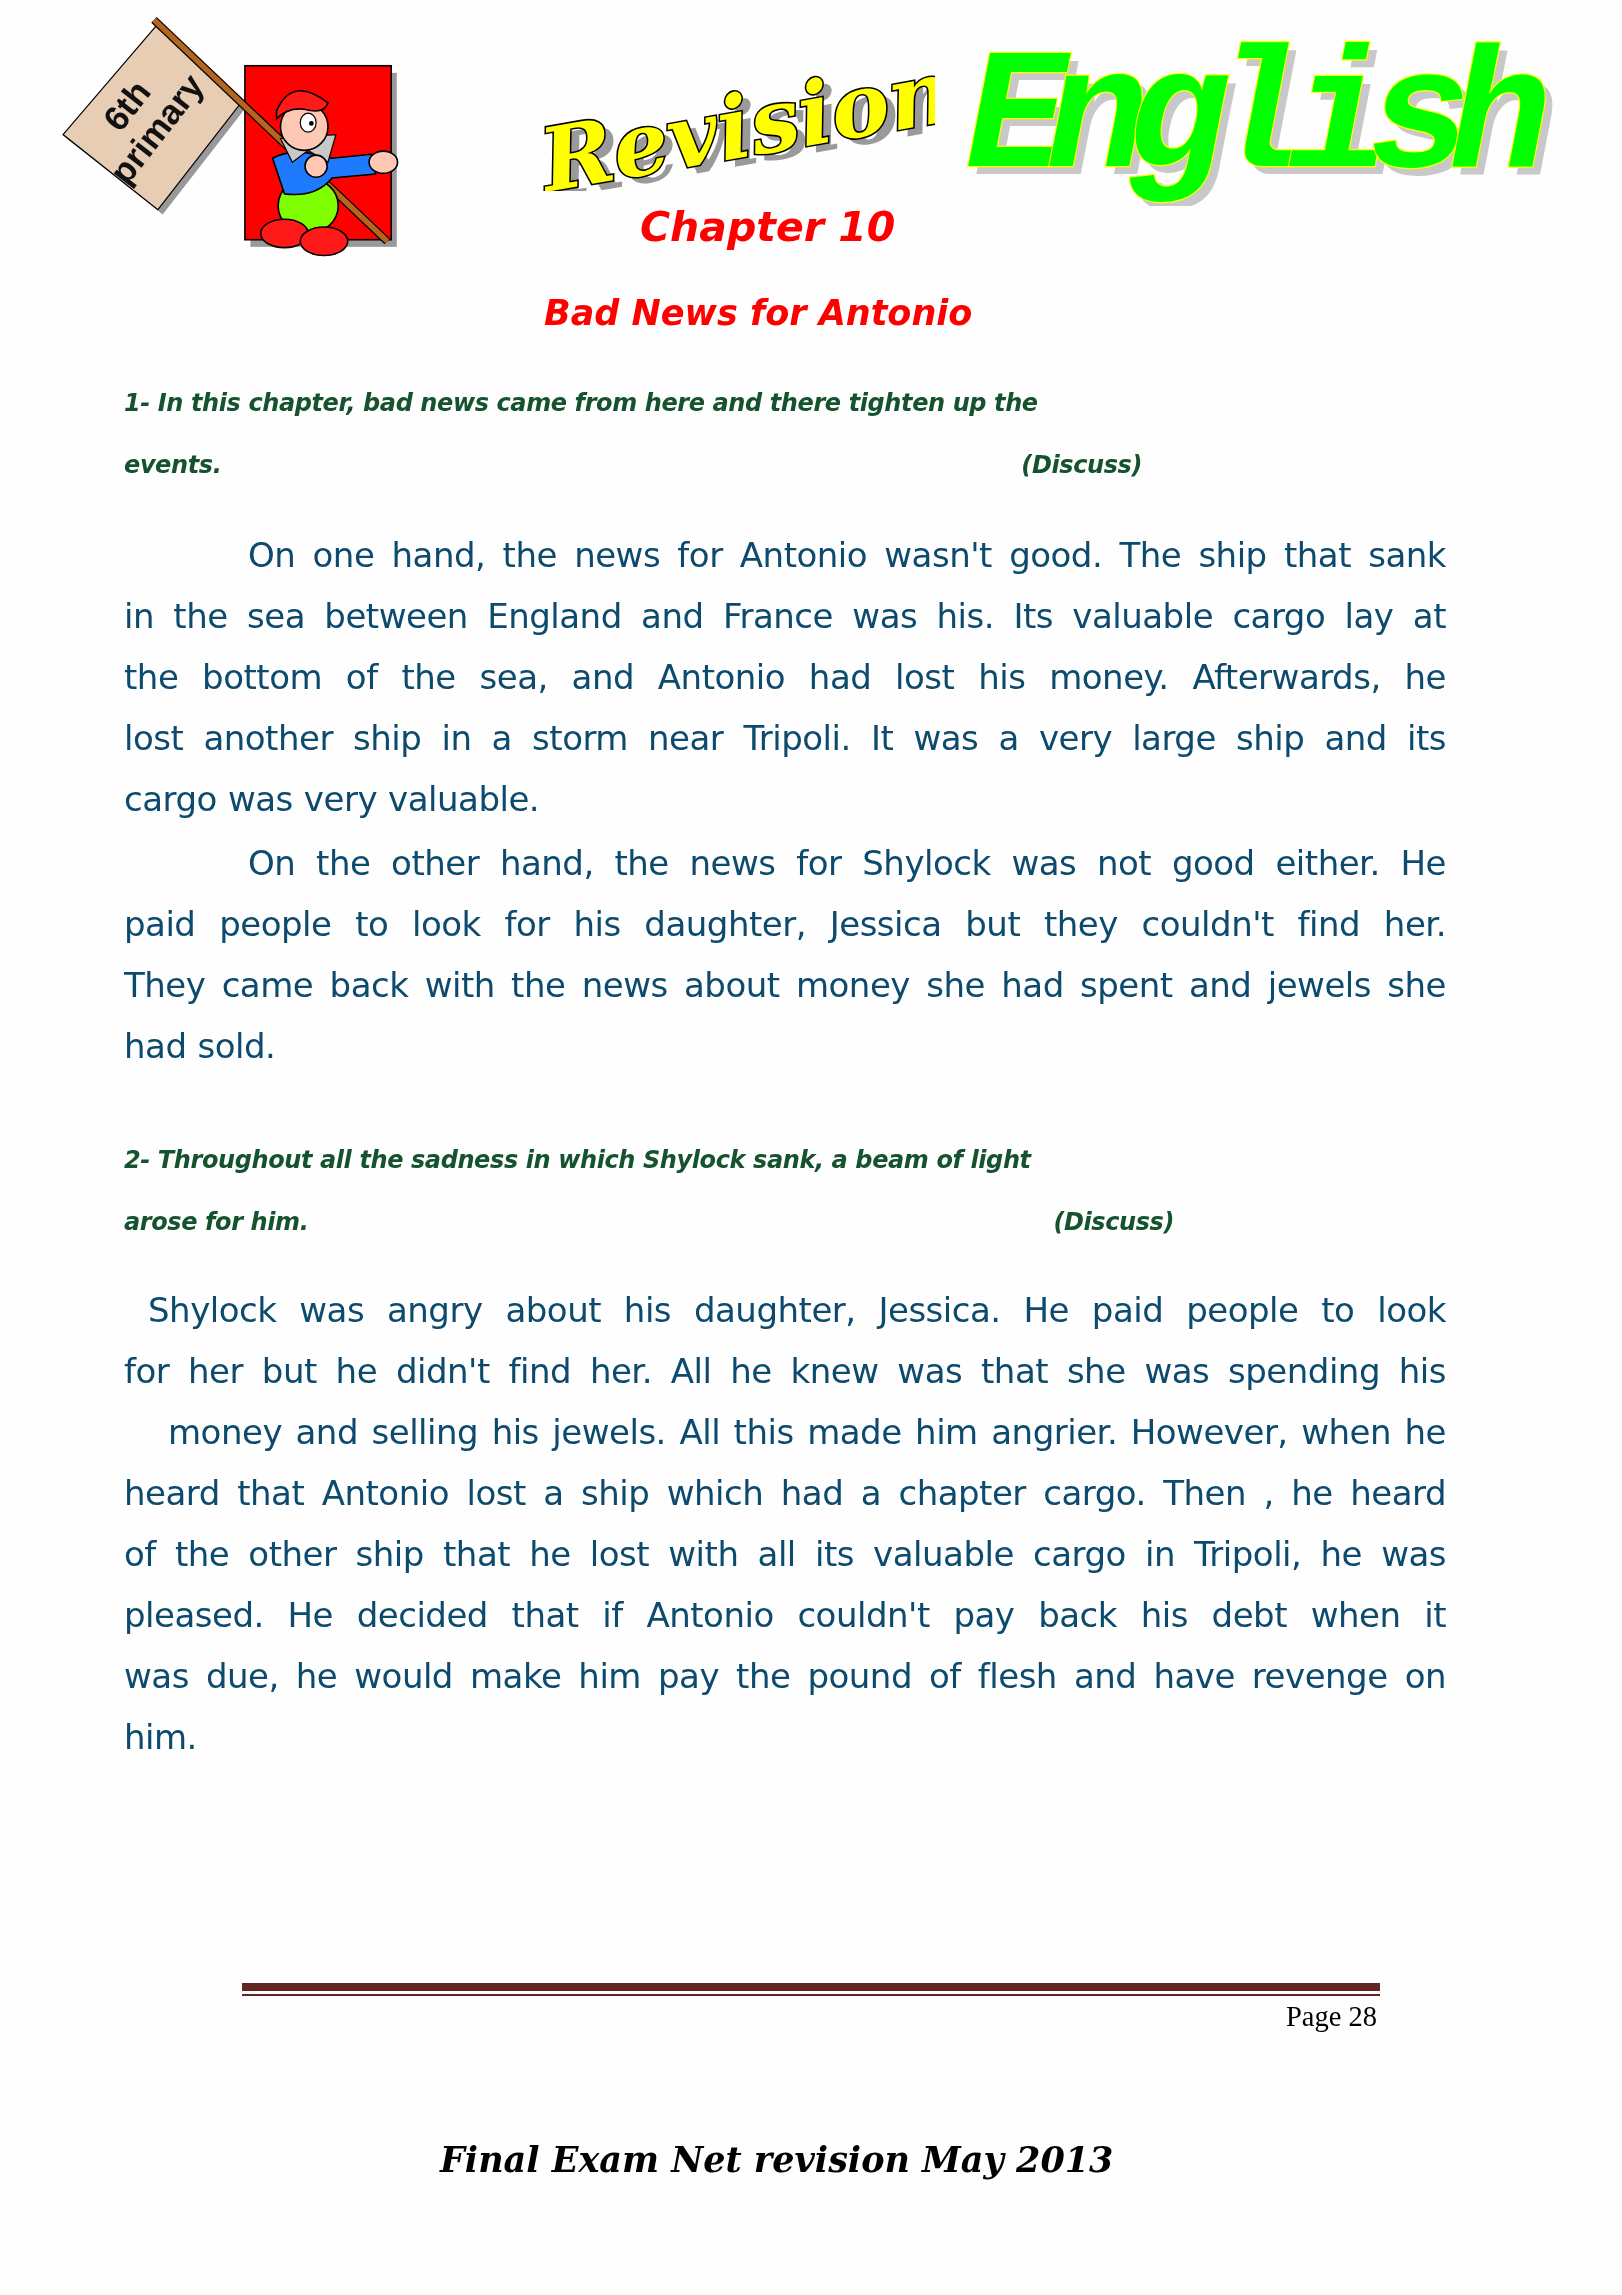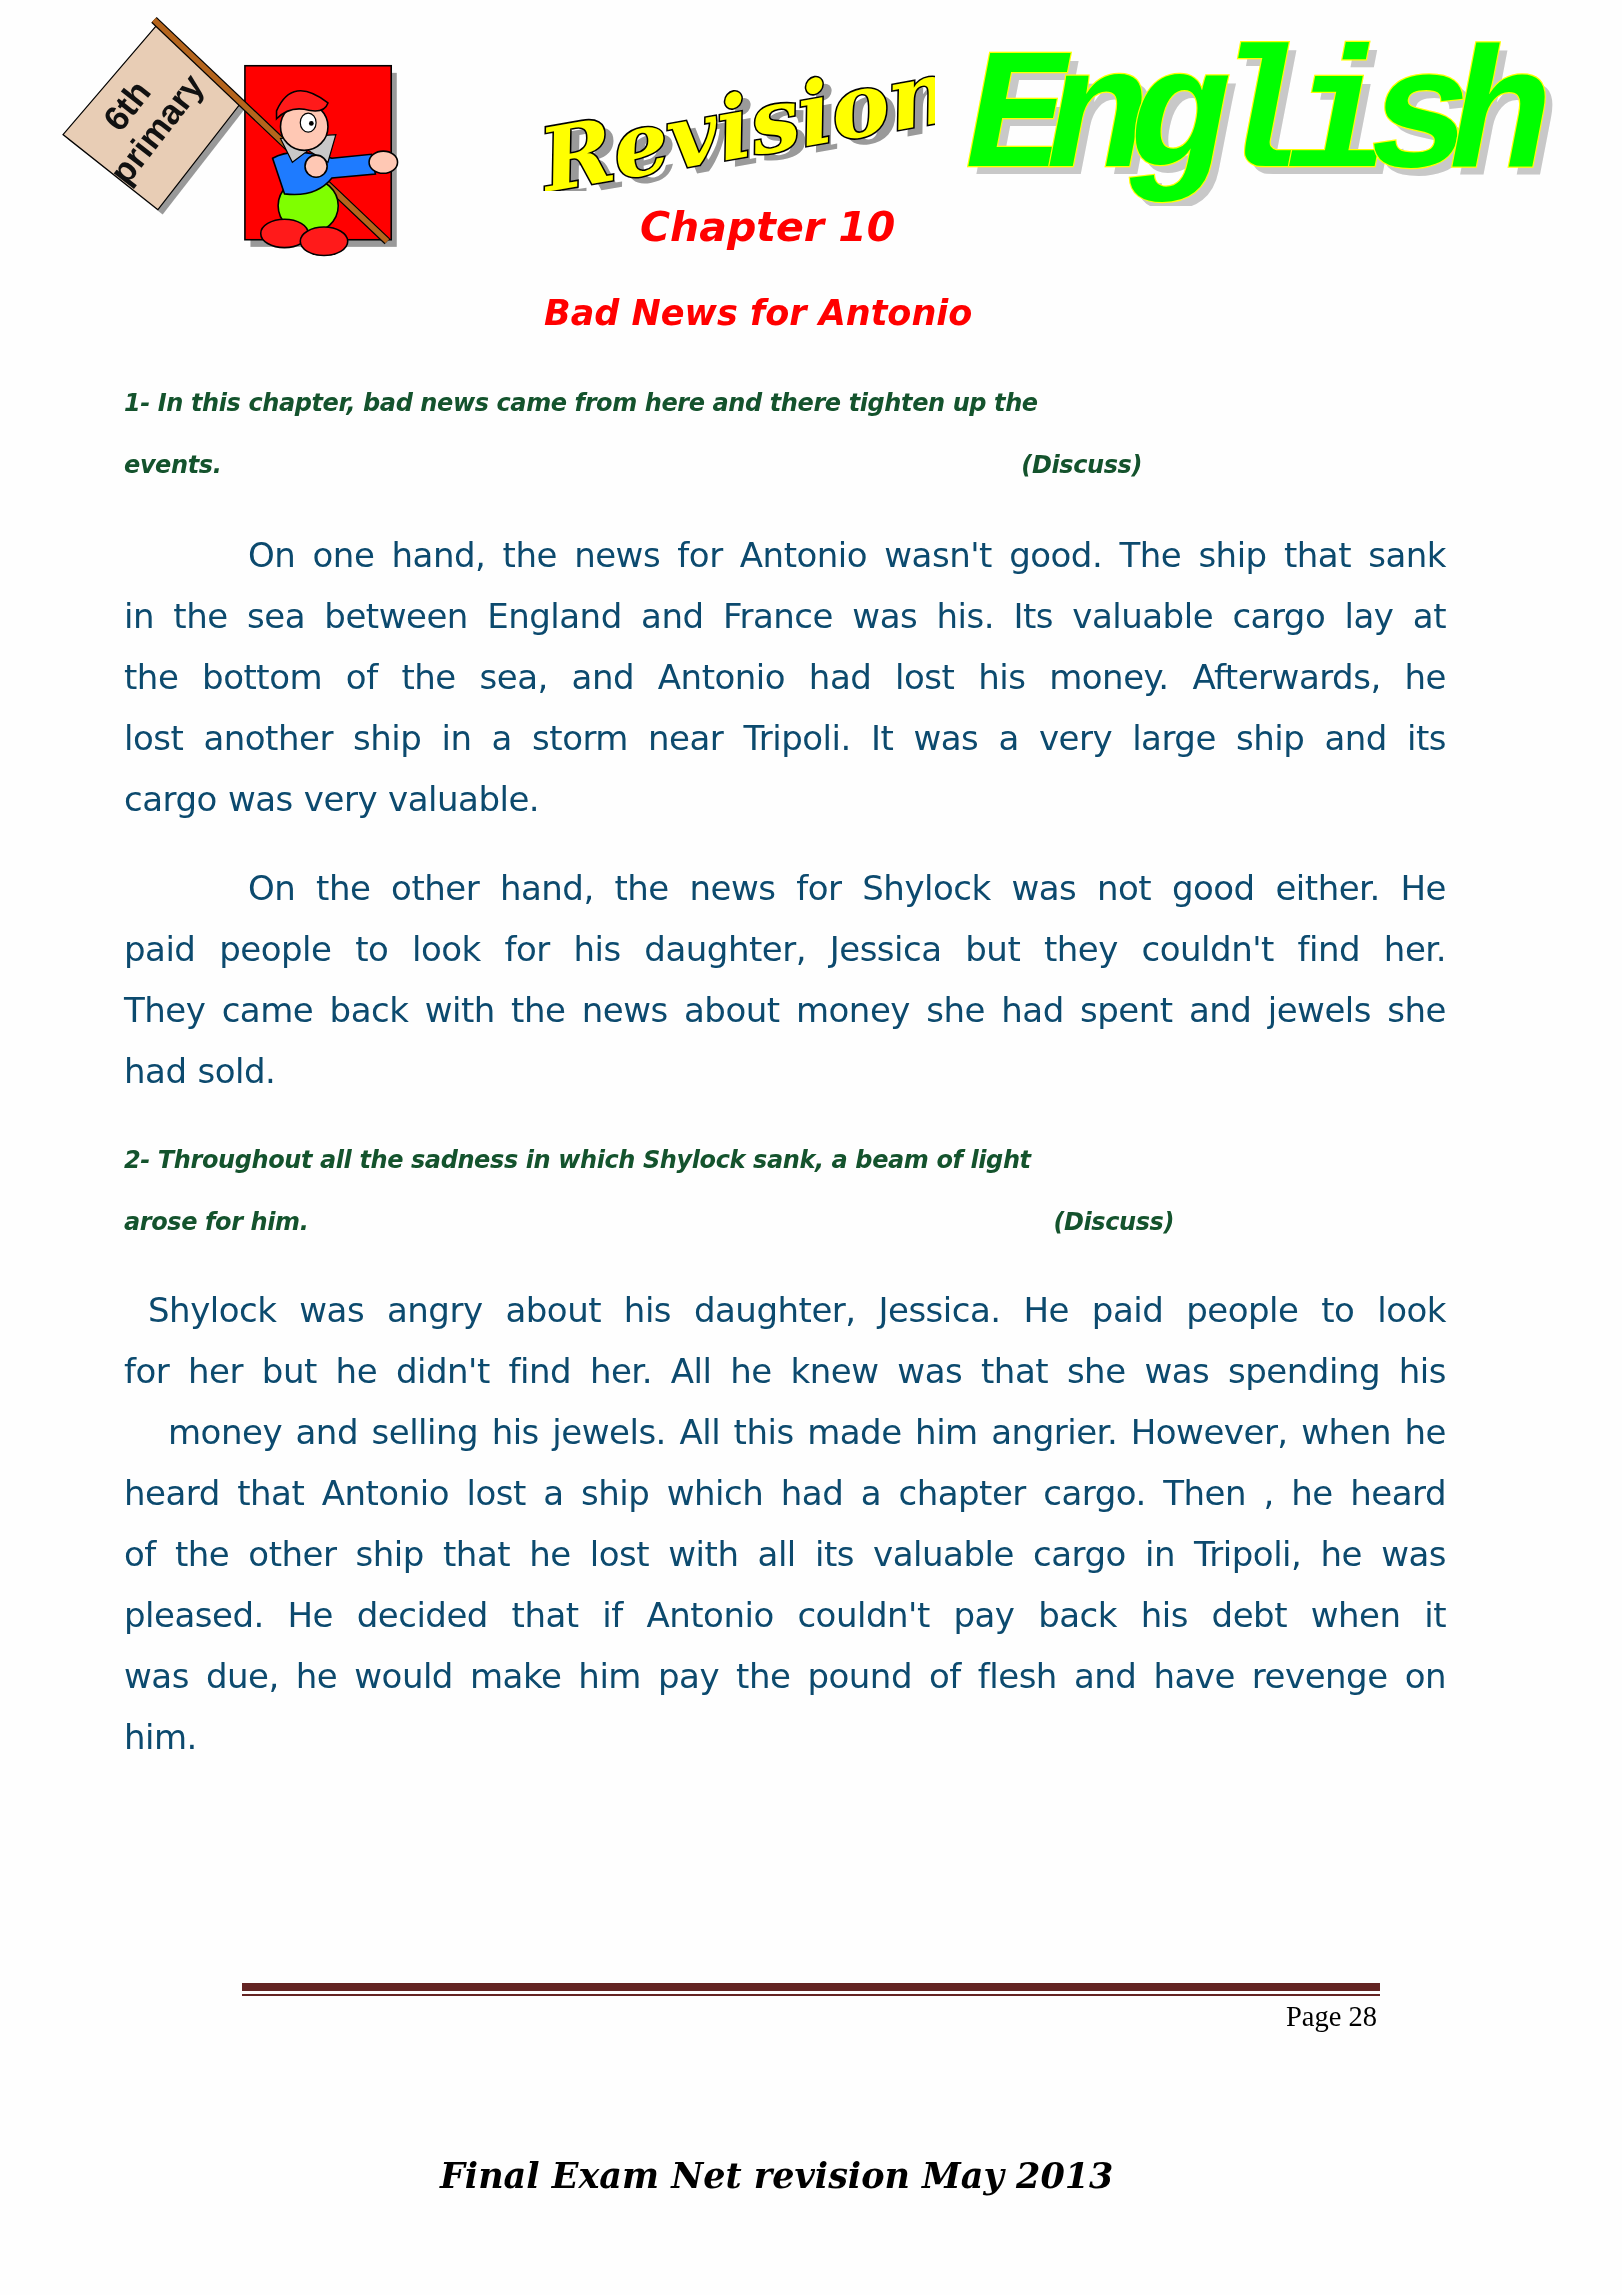--- a/index.html
+++ b/index.html
@@ -28,32 +28,32 @@
   .q1 { top: 372px; }
   .q1 .discuss { margin-left: 0; }
   .q2 { top: 1129px; }
 
   .para {
     color: #0c4a6e; font-family: "DejaVu Sans", sans-serif; font-size: 34px;
     line-height: 61px; text-align: justify; margin: 0; letter-spacing: -0.5px;
     word-spacing: 0.8px;
   }
   .p1 { top: 525px; }
-  .p2 { top: 858px; }
+  .p2 { top: 833px; }
   .p3 { top: 1280px; }
 
   .line-row { display: block; }
 
   
   .footer-rule-thick { position: absolute; left: 242px; top: 1983px; width: 1138px; height: 8px; background: #632423; }
   .footer-rule-thin { position: absolute; left: 242px; top: 1994px; width: 1138px; height: 2.4px; background: #632423; }
   .page-num { position: absolute; right: 246px; top: 2001px; font-family: "Liberation Serif", serif; font-size: 28.5px; color: #000; }
   .footer-title {
     position: absolute; left: 440px; top: 2139px; font-family: "DejaVu Serif", serif;
-    font-style: italic; font-weight: bold; font-size: 35px; color: #000; white-space: nowrap; margin-top: 16px;
+    font-style: italic; font-weight: bold; font-size: 35px; color: #000; white-space: nowrap;
   }
 </style>
 </head>
 <body>
 
 <div class="page">
 
   <svg class="clipart" viewBox="0 0 460 330" xmlns="http://www.w3.org/2000/svg">
 
     <rect x="247" y="82" width="185" height="220" fill="#999"></rect>

